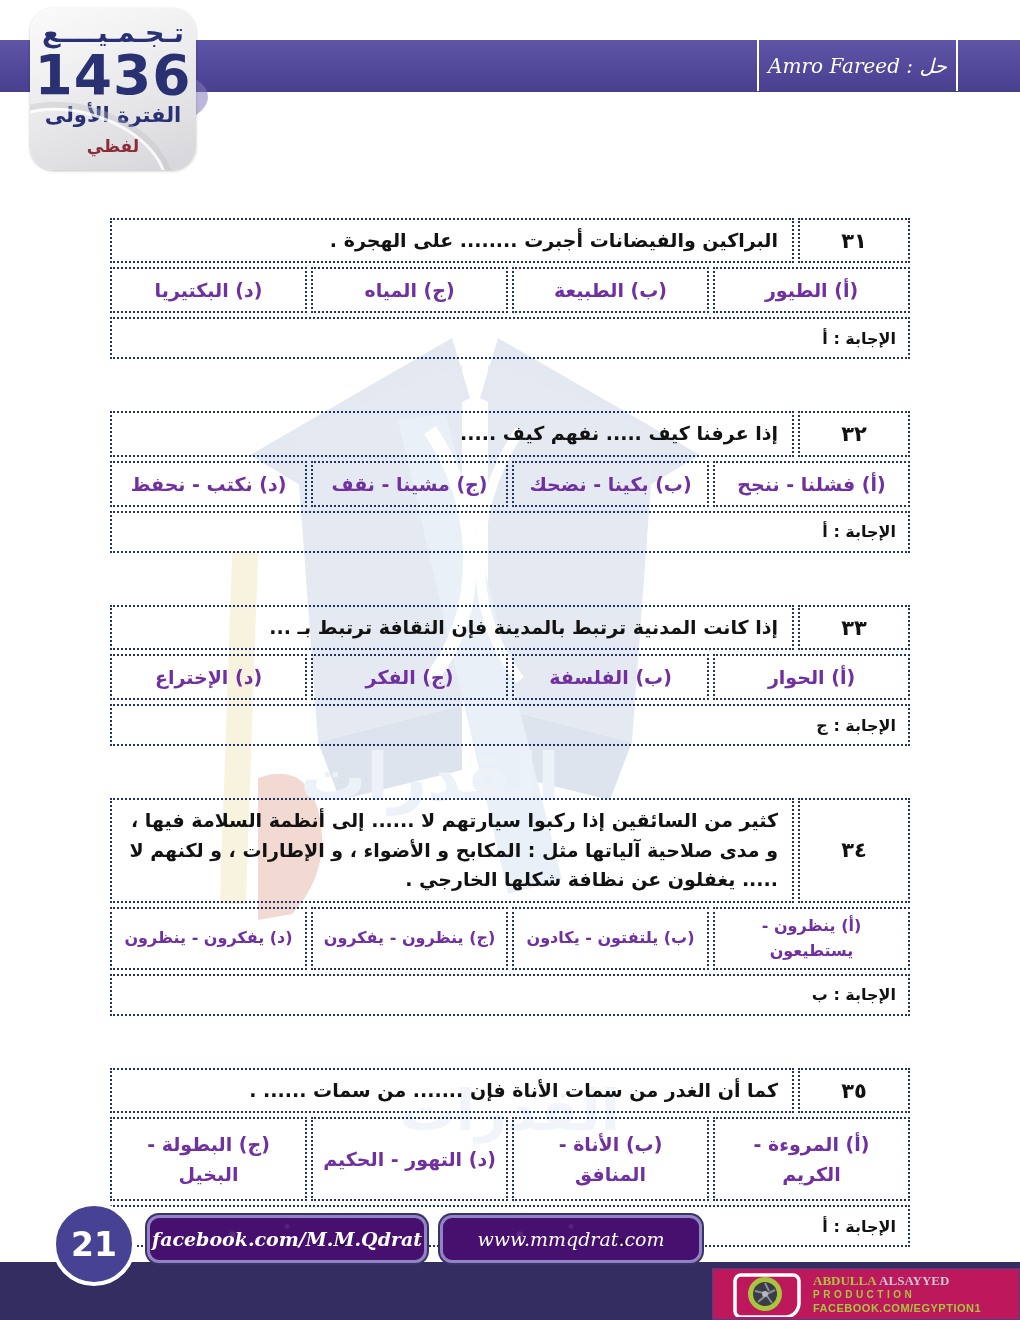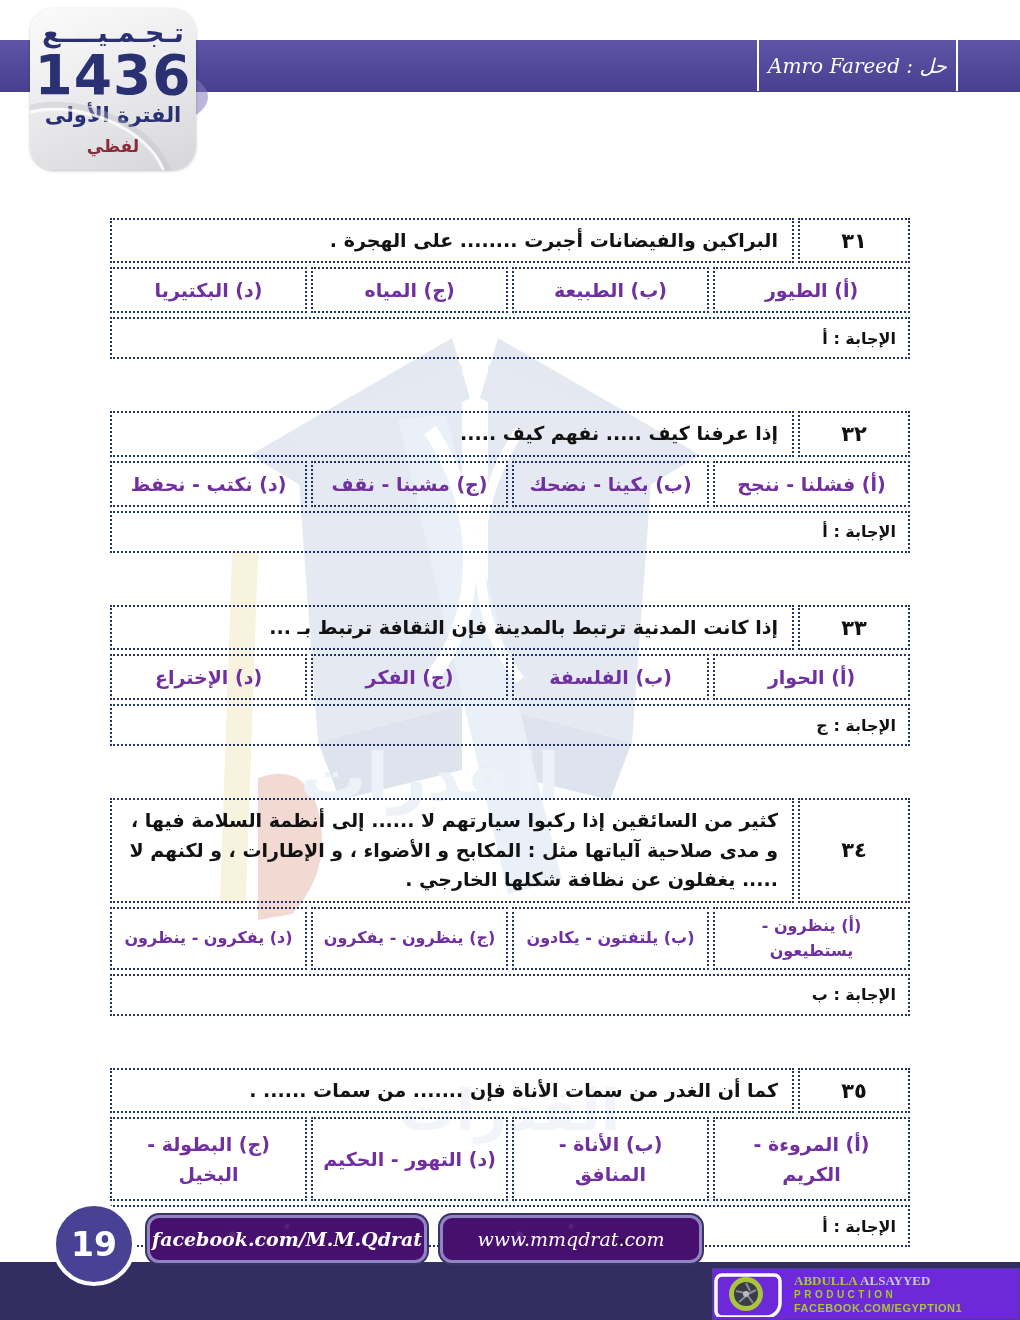--- a/index.html
+++ b/index.html
@@ -99,22 +99,22 @@
     border:3px solid #9084c4; border-radius:12px;
     box-shadow:0 0 0 2px #3a3367;
     display:flex; align-items:center; justify-content:center; z-index:3;
     color:#ffffff; font-family:"DejaVu Serif", serif; font-style:italic; font-size:19px;
     direction:ltr;
   }
   .fbtn.b1 { left:147px; width:280px;font-weight:bold; }
   .fbtn.b2 { left:440px; width:262px; }
   .prod-box {
     position:absolute; left:712px; top:1268px; width:308px; height:52px;
-    background:#6d28d9; border:1px solid #4a4380; z-index:3;
-    display:flex; align-items:center; direction:ltr; padding-left:1px;
+    background:#be185d; border:1px solid #4a4380; z-index:3;
+    display:flex; align-items:center; direction:ltr; padding-left:20px;
   }
   .prod-text { line-height:1.25; margin-left:6px; }
   .prod-l1 { font-size:13px; font-weight:bold; color:#c7c8d2; font-family:"Liberation Serif", serif; }
   .prod-l1 b { color:#a9c53d; }
   .prod-l2 { font-size:10px; font-weight:bold; color:#a9c53d; letter-spacing:3.5px; font-family:"Liberation Sans", sans-serif; }
   .prod-l3 { font-size:11px; font-weight:bold; color:#a9c53d; letter-spacing:.5px; font-family:"Liberation Sans", sans-serif; }
 </style>
 </head>
 <body>
 
@@ -225,21 +225,21 @@
         <div class="cell opt">(ج) البطولة - البخيل</div>
       </div>
       <div class="cell ansrow">الإجابة : أ</div>
     </div>
 
   </div>
 
   <div class="footer-bar"></div>
 
   <div class="page-circle">
-    <span>19</span>
+    <span>21</span>
   </div>
 
   <div class="fbtn b1">facebook.com/M.M.Qdrat</div>
   <div class="fbtn b2">www.mmqdrat.com</div>
 
   <div class="prod-box">
     <svg width="74" height="46" viewBox="0 0 74 46">
       <path d="M8 4 h52 a6 6 0 0 1 6 6 v22 a14 14 0 0 1 -14 14 h-44 a6 6 0 0 1 -6 -6 v-30 a6 6 0 0 1 6 -6 z" fill="none" stroke="#ffffff" stroke-width="3.5"></path>
       <circle cx="32" cy="23" r="17" fill="#a9c53d"></circle>
       <circle cx="32" cy="23" r="12" fill="#3c3c46"></circle>

